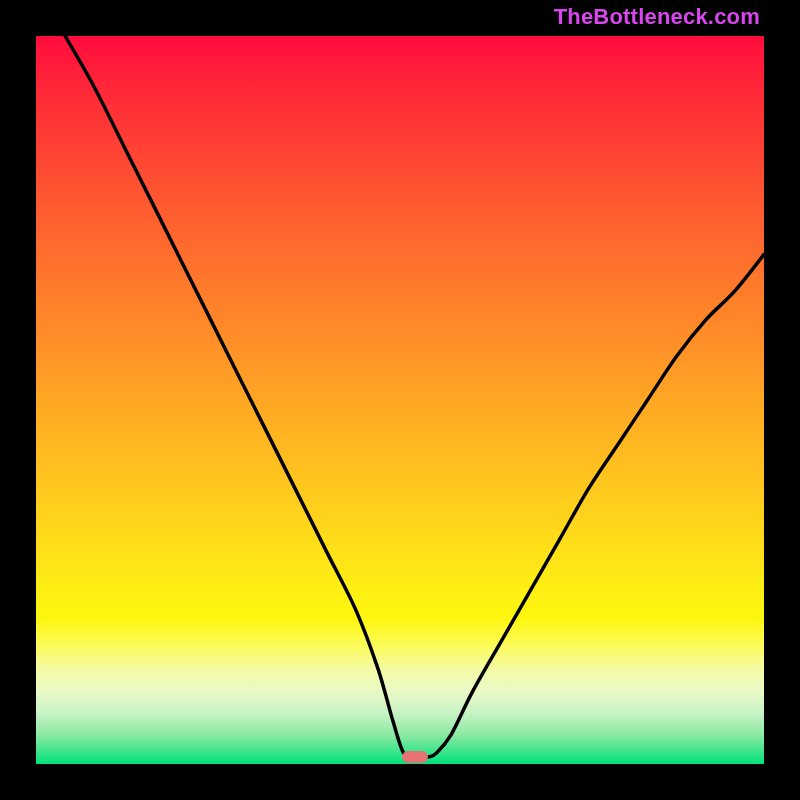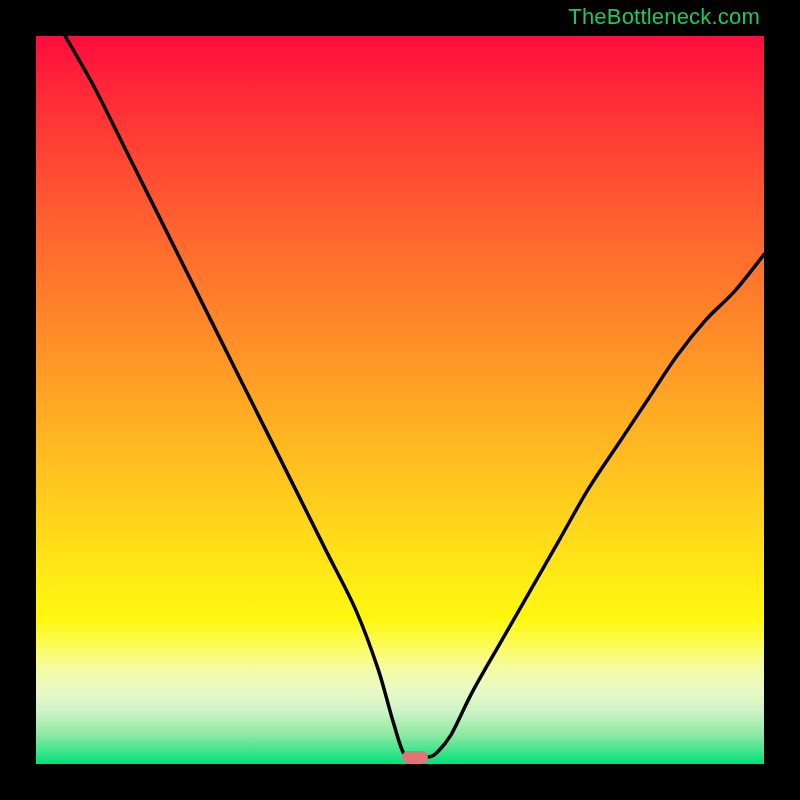--- a/index.html
+++ b/index.html
@@ -50,22 +50,22 @@
     border-radius: 6px;
     background: #e57373;
     transform: translate(-50%, -50%);
   }
   .watermark {
     position: absolute;
     top: 4px;
     right: 40px;
     font-family: Arial, Helvetica, sans-serif;
     font-size: 22px;
-    font-weight: 400;
-    color: #22c55e;
+    font-weight: 700;
+    color: #d946ef;
     letter-spacing: 0.2px;
   }
 </style>
 </head>
 <body>
 
 <div class="frame">
   <div class="watermark">TheBottleneck.com</div>
   <div class="plot">
     <svg class="curve" viewBox="0 0 728 728" preserveAspectRatio="none">

